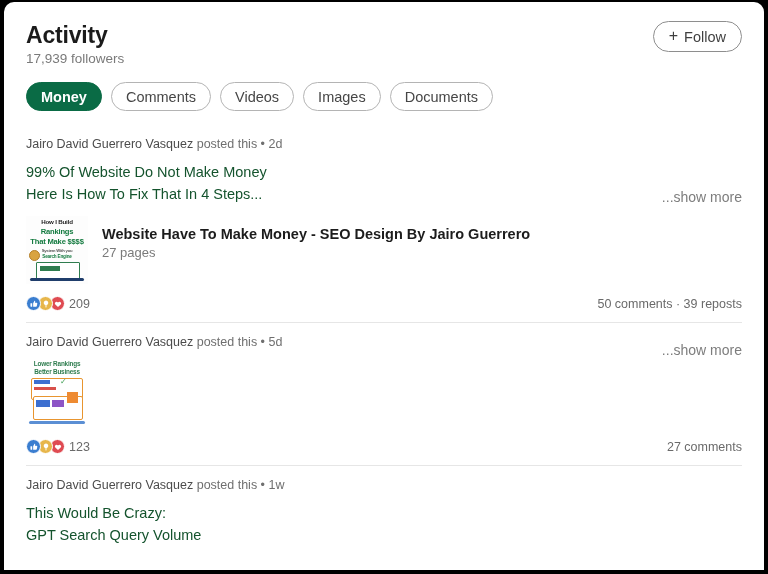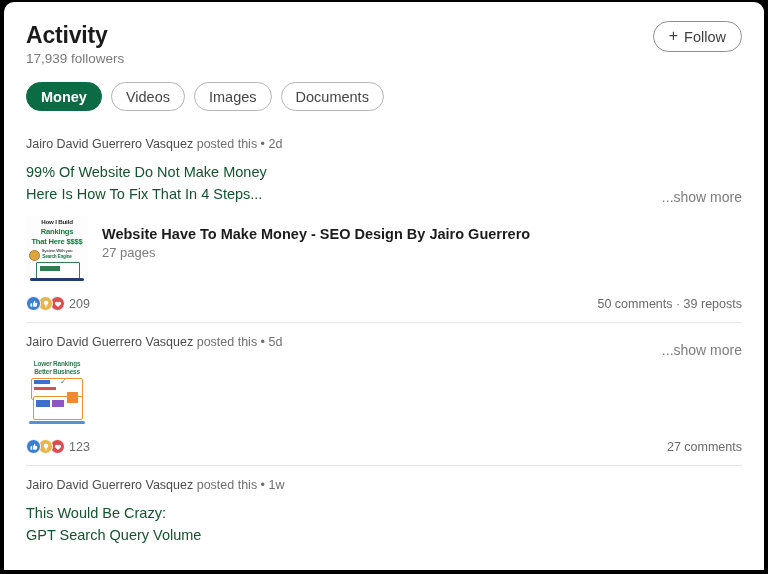--- a/index.html
+++ b/index.html
@@ -341,20 +341,23 @@
       <span class="follow-plus">+</span>
       <span>Follow</span>
     </button>
   </div>
 
   <div class="filter-row">
     <div class="pill active">
       <span>Money</span>
     </div>
     <div class="pill">
+      <span>Comments</span>
+    </div>
+    <div class="pill">
       <span>Videos</span>
     </div>
     <div class="pill">
       <span>Images</span>
     </div>
     <div class="pill">
       <span>Documents</span>
     </div>
   </div>
 
@@ -368,21 +371,21 @@
         <div style="position:relative;">
           <div class="post-text">99% Of Website Do Not Make Money
 Here Is How To Fix That In 4 Steps...</div>
           <div class="show-more" style="bottom:0;">...show more</div>
         </div>
 
         <div class="doc-attach">
           <div class="thumb thumb-a">
             <div class="th-line t1">How I Build</div>
             <div class="th-line t2">Rankings</div>
-            <div class="th-line t3">That Here $$$$</div>
+            <div class="th-line t3">That Make $$$$</div>
             <div class="th-line t4">System With you</div>
             <div class="th-line t5">Search Engine</div>
             <div class="avatar"></div>
             <div class="laptop"></div>
             <div class="base"></div>
           </div>
           <div>
             <div class="doc-title">Website Have To Make Money - SEO Design By Jairo Guerrero</div>
             <div class="doc-pages">27 pages</div>
           </div>

